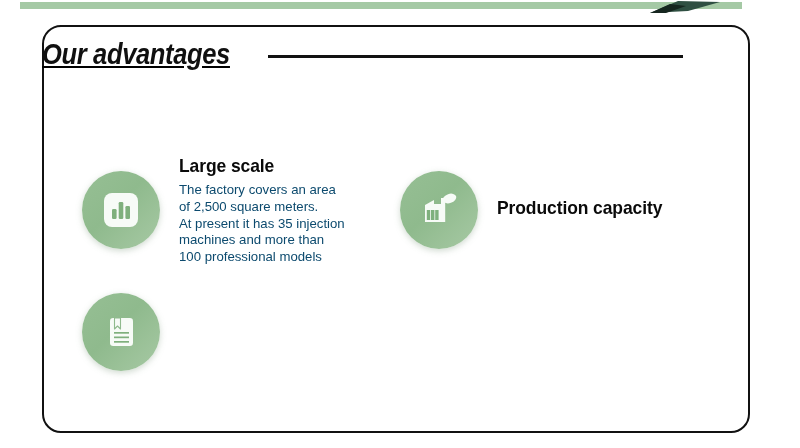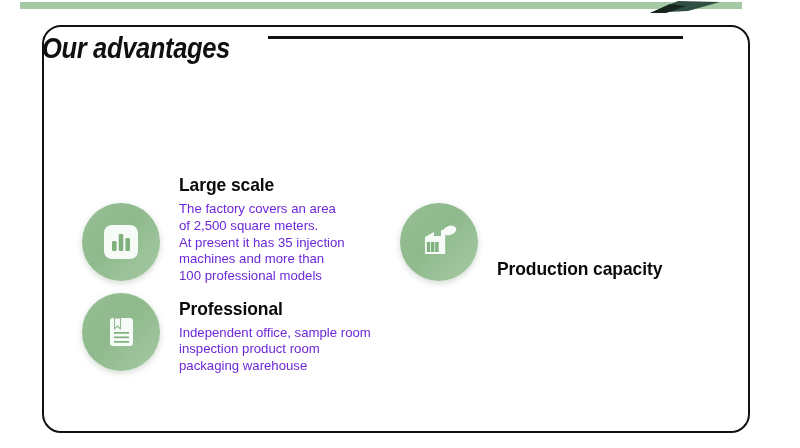--- a/index.html
+++ b/index.html
@@ -50,20 +50,22 @@
   }
 
   
   .heading-row {
     position: absolute;
     left: 42px;
     top: 32px;
     right: 20px;
     height: 44px;
     display: flex;
+    align-items: center;
+    text-decoration: underline;
   }
   .heading-title {
     font-family: "Liberation Sans Narrow", "Liberation Sans", sans-serif;
     font-size: 29px;
     font-weight: bold;
     font-style: italic;
     color: #101010;
     letter-spacing: -0.4px;
     white-space: nowrap;
     transform: scaleX(0.88);
@@ -82,21 +84,21 @@
     position: absolute;
     left: 78px;
     top: 130px;
     width: 660px;
     display: grid;
     grid-template-columns: 318px 342px;
     grid-template-rows: 155px auto;
   }
   .feature {
     display: flex;
-    align-items: flex-end;
+    align-items: center;
   }
 
   .icon-wrap {
     position: relative;
     width: 86px;
     height: 86px;
     flex: 0 0 86px;
     margin-top: 4px;
   }
   .icon-circle {
@@ -125,21 +127,21 @@
     color: #0a0a0a;
     margin: 0 0 5px 0;
     letter-spacing: -0.1px;
     white-space: nowrap;
     transform: scaleX(0.92);
     transform-origin: left center;
   }
   .feature-desc {
     font-size: 13.2px;
     line-height: 16.8px;
-    color: #6d28d9;
+    color: #0c4a6e;
     margin: 0;
     white-space: pre-line;
     font-weight: 500;
   }
 </style>
 </head>
 <body>
 
 <div class="top-band"></div>
 <div class="top-wedge">
@@ -204,21 +206,15 @@
       <div class="icon-circle">
         <svg width="44" height="44" viewBox="0 0 44 44">
           <rect x="11" y="8" width="23" height="28" rx="3.2" fill="#f7fbf7"></rect>
           <path d="M15.5 8 L21.5 8 L21.5 19 L18.5 16 L15.5 19 Z" fill="#f7fbf7" stroke="#8fba8d" stroke-width="1.1" stroke-linejoin="round"></path>
           <rect x="15" y="22" width="15" height="1.7" fill="#7fb07d"></rect>
           <rect x="15" y="26.5" width="15" height="1.7" fill="#7fb07d"></rect>
           <rect x="15" y="31" width="15" height="1.7" fill="#7fb07d"></rect>
         </svg>
       </div>
     </div>
-    <div class="feature-text">
-      <p class="feature-title">Professional</p>
-      <p class="feature-desc">Independent office, sample room
-inspection product room
-packaging warehouse</p>
-    </div>
   </div>
 
 </div>
 
 </body></html>

